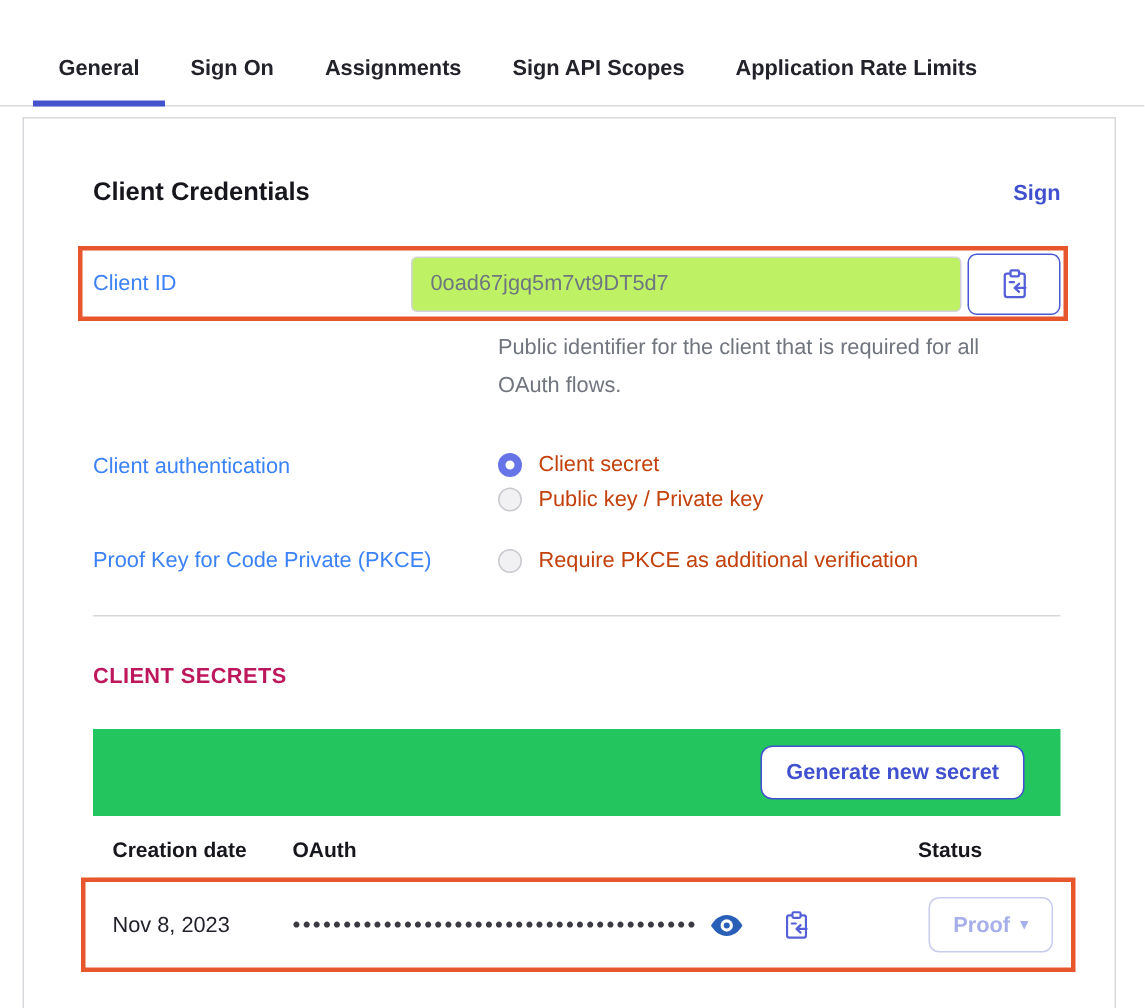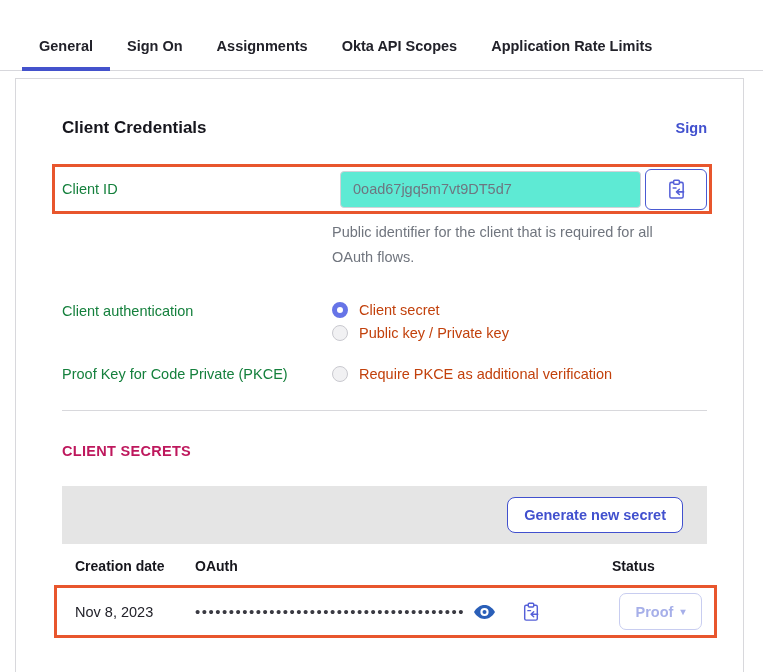--- a/index.html
+++ b/index.html
@@ -19,24 +19,24 @@
     background: #fff; border: 1px solid #d8d8dc; padding: 39px 36px 0 46px; }
 
   .cc-header { display: flex; justify-content: space-between; align-items: baseline; }
   .cc-title { font-size: 17px; font-weight: 700; color: #16161d; }
   .edit-link { font-size: 14.5px; font-weight: 700; color: #4150ce; cursor: pointer; }
 
   
   .hl-box { border: 3px solid #e8562d; }
   .clientid-box { margin: 26px -5px 0 -10px; padding: 3px 2px 3px 7px;
     display: flex; align-items: center; height: 50px; }
-  .field-label { font-size: 14.5px; color: #15803d; }
+  .field-label { font-size: 14.5px; color: #3b82f6; }
   .clientid-box .field-label { flex: 1; }
   .input-group { display: flex; align-items: center; gap: 4px; }
-  .text-input { width: 301px; height: 37px; background: #5eead4; border: 1px solid #d2d2d8;
+  .text-input { width: 367px; height: 37px; background: #bef264; border: 1px solid #d2d2d8;
     border-radius: 4px; font-size: 14.5px; color: #6e7680; padding: 0 12px;
     line-height: 35px; white-space: nowrap; overflow: hidden; }
   .copy-btn { width: 62px; height: 41px; background: #fff; border: 1px solid #4a5ad2;
     border-radius: 6px; display: flex; align-items: center; justify-content: center;
     cursor: pointer; }
 
   .help-text { margin: 6px 0 0 270px; font-size: 14.5px; line-height: 25px;
     color: #70757e; max-width: 330px; }
 
   
@@ -48,33 +48,33 @@
   .radio { width: 16px; height: 16px; border-radius: 50%; flex-shrink: 0; }
   .radio.on { border: 5px solid #6674e7; background: #fff; }
   .radio.off { border: 1px solid #c9c9cf; background: #f1f1f3; }
   .pkce-row { margin-top: 24px; }
 
   .divider { border: none; border-top: 1px solid #d8d8dc; margin-top: 28px; }
 
   
   .cs-title { margin-top: 32px; font-size: 14.5px; font-weight: 700;
     letter-spacing: 0.3px; color: #be185d; }
-  .cs-panel { margin-top: 27px; height: 58px; background: #e5e5e5;
+  .cs-panel { margin-top: 27px; height: 58px; background: #22c55e;
     display: flex; align-items: center; justify-content: flex-end; padding-right: 24px; }
   .generate-btn { height: 36px; background: #fff; border: 1px solid #4150ce;
     border-radius: 8px; color: #4150ce; font-weight: 700; font-size: 14.5px;
     padding: 0 16px; font-family: "Liberation Sans", sans-serif; cursor: pointer; }
 
   .table-head { display: flex; align-items: center; padding: 14px 0 11px 13px;
     border-bottom: 1px solid #d4d4d9; font-size: 14px; font-weight: 700; color: #16161d; }
   .col-date { width: 120px; }
   .col-secret { flex: 1; }
   .col-status { width: 95px; }
 
-  .secret-row-box { margin: -1px -10px 0 -8px; height: 53px;
+  .secret-row-box { margin: -1px -10px 0 -8px; height: 63px;
     display: flex; align-items: center; padding-left: 18px; background: #fff; }
   .cell-date { width: 120px; font-size: 14.5px; color: #22222a; flex-shrink: 0; }
   .cell-secret { display: flex; align-items: center; }
   .dots { font-size: 15px; letter-spacing: 1.5px; color: #3a3a42; line-height: 1; }
   .icon-btn { background: none; border: none; cursor: pointer; display: flex;
     align-items: center; padding: 0; }
   .eye-btn { margin-left: 9px; }
   .clip-btn { margin-left: 27px; }
   .status-btn { margin-left: auto; margin-right: 12px; height: 37px; min-width: 83px;
     background: #fff; border: 1px solid #c8cdf0; border-radius: 7px; color: #a6afe9;
@@ -82,21 +82,21 @@
     cursor: pointer; display: flex; align-items: center; justify-content: center; gap: 7px; }
   .caret { font-size: 10px; line-height: 1; }
 </style>
 </head>
 <body>
 
 <nav class="tabbar">
   <div class="tab active">General</div>
   <div class="tab">Sign On</div>
   <div class="tab">Assignments</div>
-  <div class="tab">Okta API Scopes</div>
+  <div class="tab">Sign API Scopes</div>
   <div class="tab">Application Rate Limits</div>
 </nav>
 
 <section class="card">
 
   <div class="cc-header">
     <h2 class="cc-title">Client Credentials</h2>
     <a class="edit-link">Sign</a>
   </div>
 

